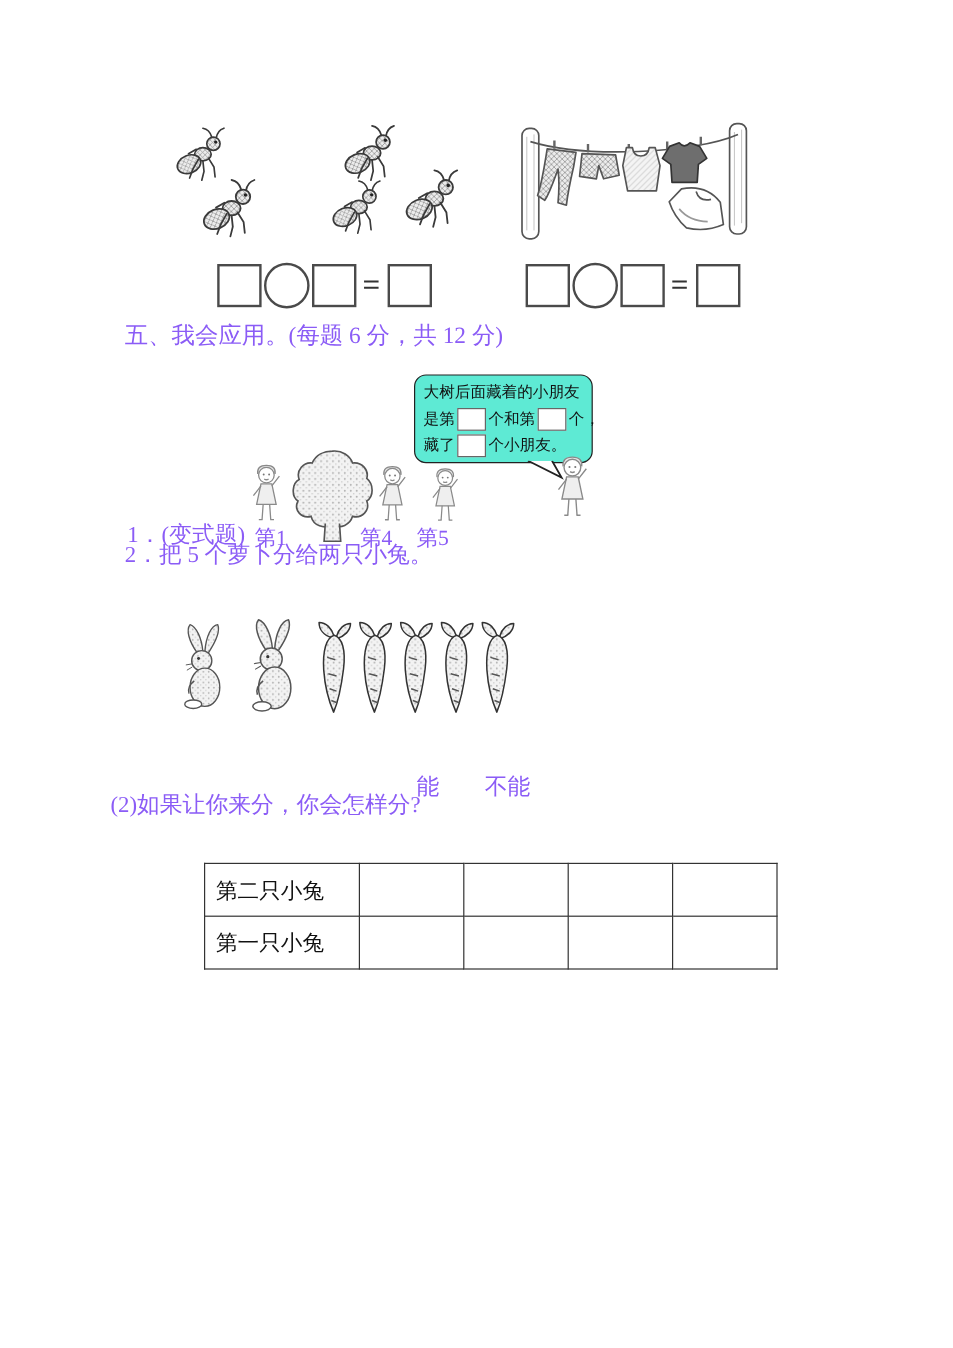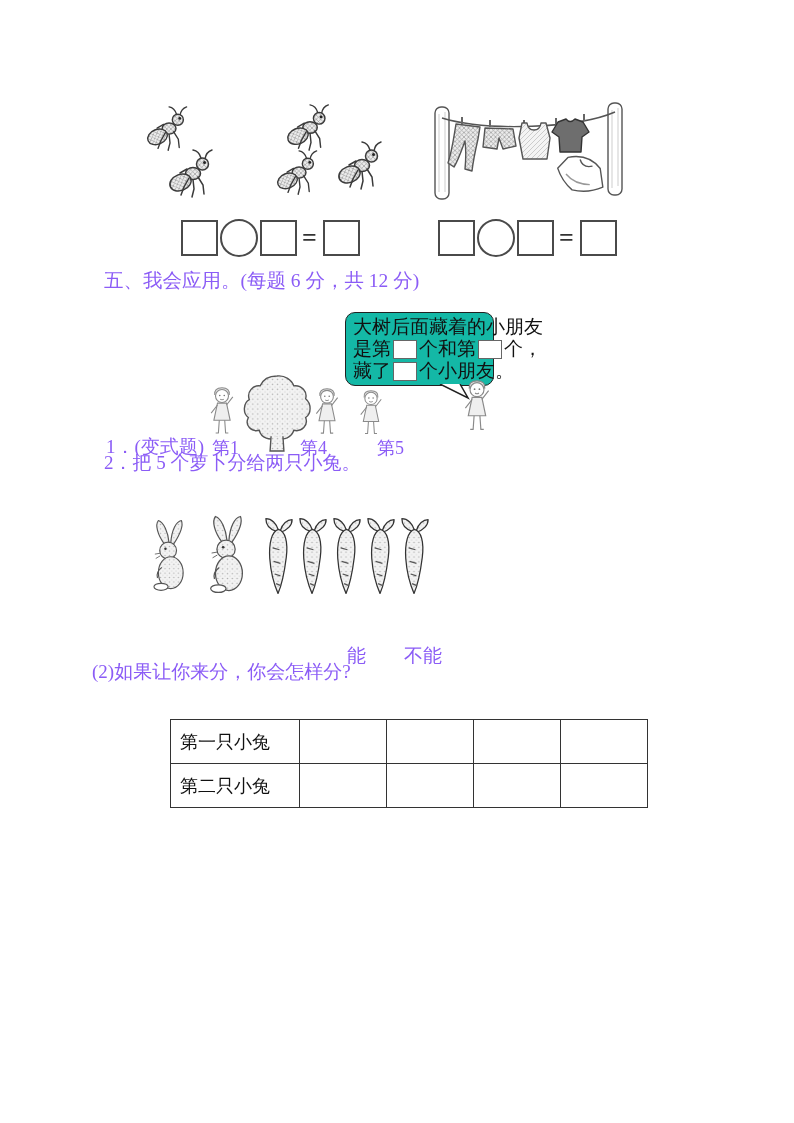--- a/index.html
+++ b/index.html
@@ -14,22 +14,22 @@
   
   .eq-strip { position:absolute; display:flex; align-items:center; }
   .eq-box { width:33px; height:32px; border:2px solid #4a4a4a; background:#fff; margin-right:2px; }
   .eq-circle { width:34px; height:34px; border:2px solid #4a4a4a; border-radius:50%; background:#fff; margin-right:2px; }
   .eq-sign { font-size:26px; font-weight:bold; color:#333; margin:0 6px 0 3px; line-height:32px; }
   .eq-box.last { margin:0; }
 
   
   .bubble {
     position:absolute; left:345px; top:312px; width:149px; height:74px;
-    border:1.6px solid #222; border-radius:10px; background:#14b8a6;
-    box-sizing:border-box; padding:3px 6px 0 7px; font-size:19px; line-height:22px;
+    border:1.6px solid #222; border-radius:10px; background:#5eead4;
+    box-sizing:border-box; padding:3px 6px 0 7px; font-size:13px; line-height:22px;
   }
   .bline { display:flex; align-items:center; white-space:nowrap; }
   .mini-box { display:inline-block; width:22px; height:17px; border:1.2px solid #666; background:#fff; margin:0 2px; flex:0 0 auto; }
   .bubble-tail { position:absolute; left:428px; top:384px; width:60px; height:20px; }
 
   
   .choice { position:absolute; font-size:19px; }
 
   
   .fill-table { position:absolute; left:170px; top:719px; border-collapse:collapse; }
@@ -219,21 +219,21 @@
         <use href="#kid"></use>
       </svg>
     <svg class="illu" style="left:455px;top:379px" width="44" height="60">
         <use href="#kid"></use>
       </svg>
   </div>
 
   <div class="t fs19" style="left:106px;top:434px">1．(变式题)</div>
   <div class="t fs14" style="left:212px;top:440px">第1</div>
   <div class="t fs14" style="left:300px;top:440px">第4</div>
-  <div class="t fs14" style="left:377px;top:440px">第5</div>
+  <div class="t fs14" style="left:347px;top:440px">第5</div>
 
   <div class="t fs19" style="left:104px;top:450px">2．把 5 个萝卜分给两只小兔。</div>
 
   <div>
     <svg class="illu" style="left:146px;top:516px" width="46" height="78">
         <use href="#rabbit"></use>
       </svg>
     <svg class="illu" style="left:202px;top:514px" width="50" height="80">
         <use href="#rabbit"></use>
       </svg>
@@ -255,28 +255,28 @@
   </div>
 
   <span class="choice t" style="left:347px;top:643px">能</span>
   <span class="choice t" style="left:404px;top:643px">不能</span>
 
   <div class="t fs19" style="left:92px;top:659px">(2)如果让你来分，你会怎样分?</div>
 
   <table class="fill-table">
     <tbody>
         <tr>
-      <td class="hdr">第一只小兔</td>
+      <td class="hdr">第二只小兔</td>
       <td class="blank"></td>
       <td class="blank"></td>
       <td class="blank"></td>
       <td class="blank"></td>
     </tr>
     <tr>
-      <td class="hdr">第二只小兔</td>
+      <td class="hdr">第一只小兔</td>
       <td class="blank"></td>
       <td class="blank"></td>
       <td class="blank"></td>
       <td class="blank"></td>
     </tr>
   </tbody>
     </table>
 
 </div>
 

